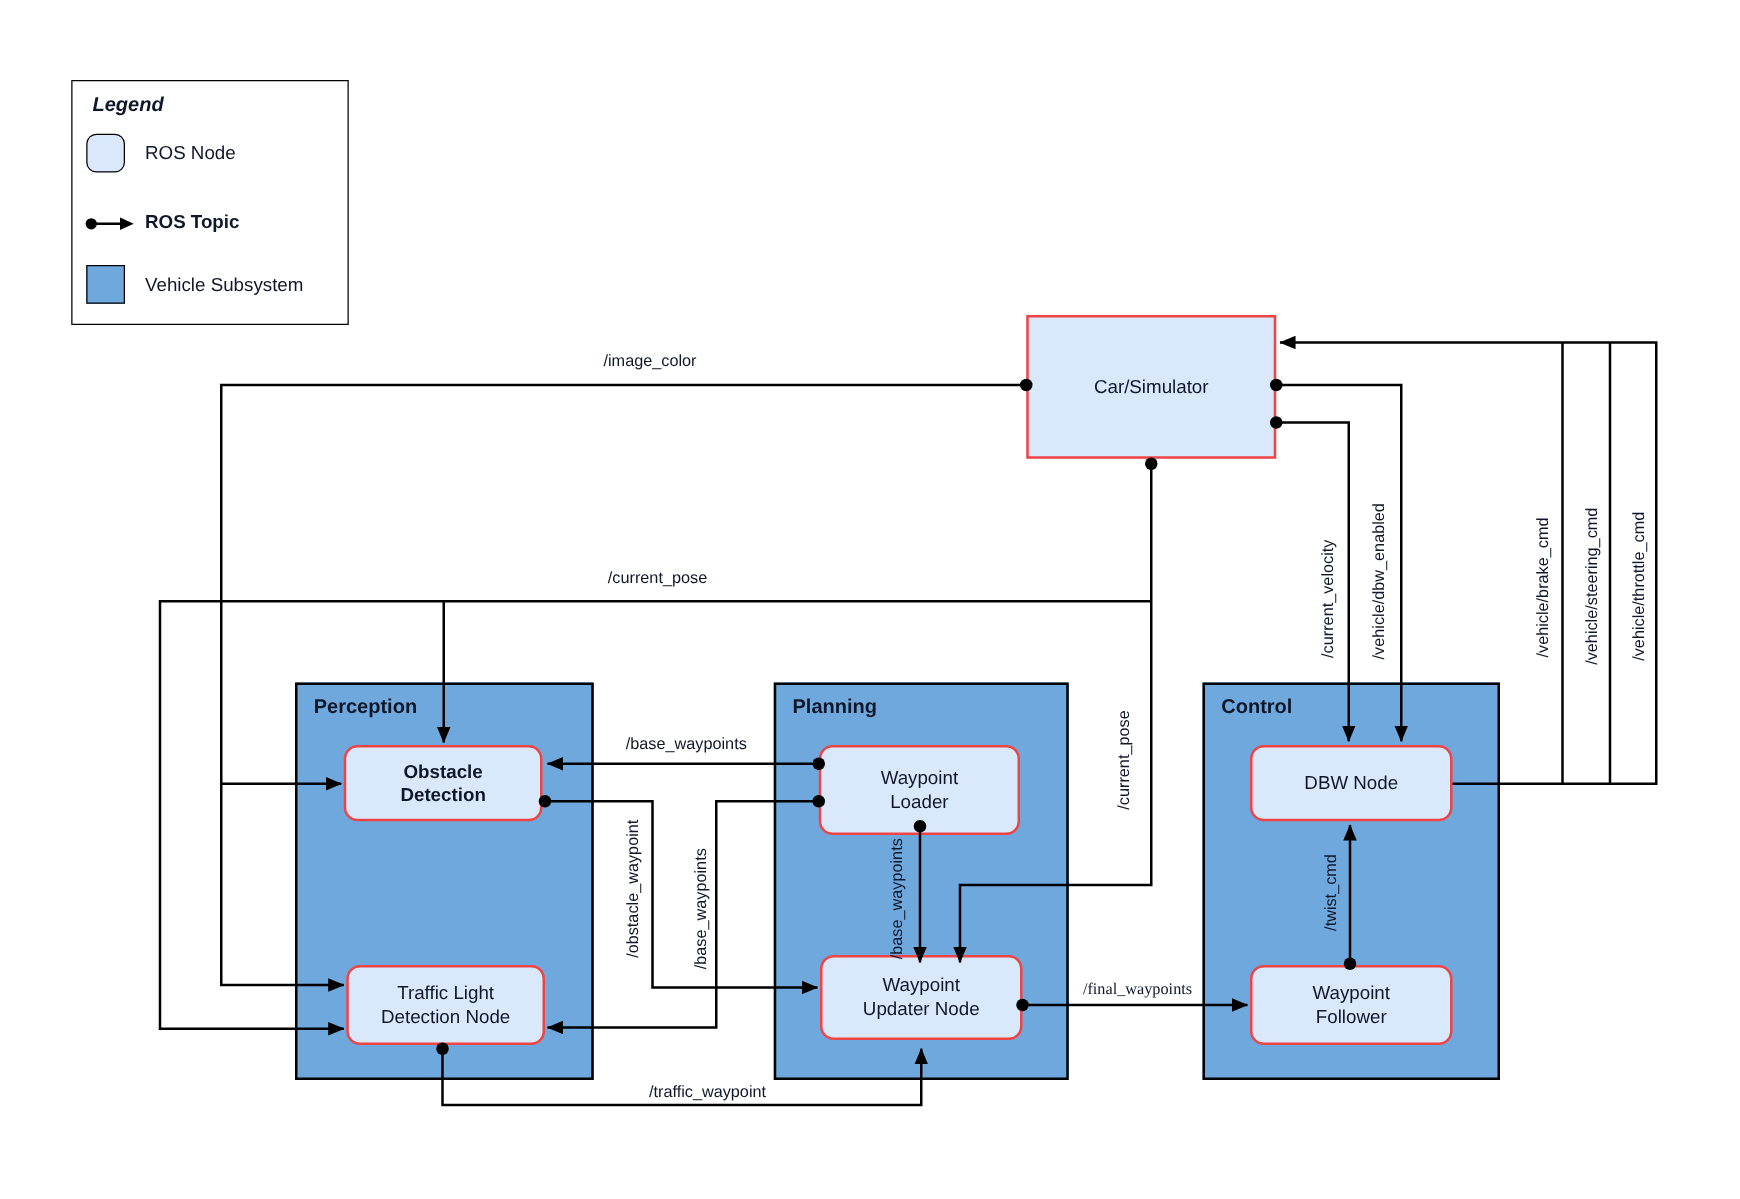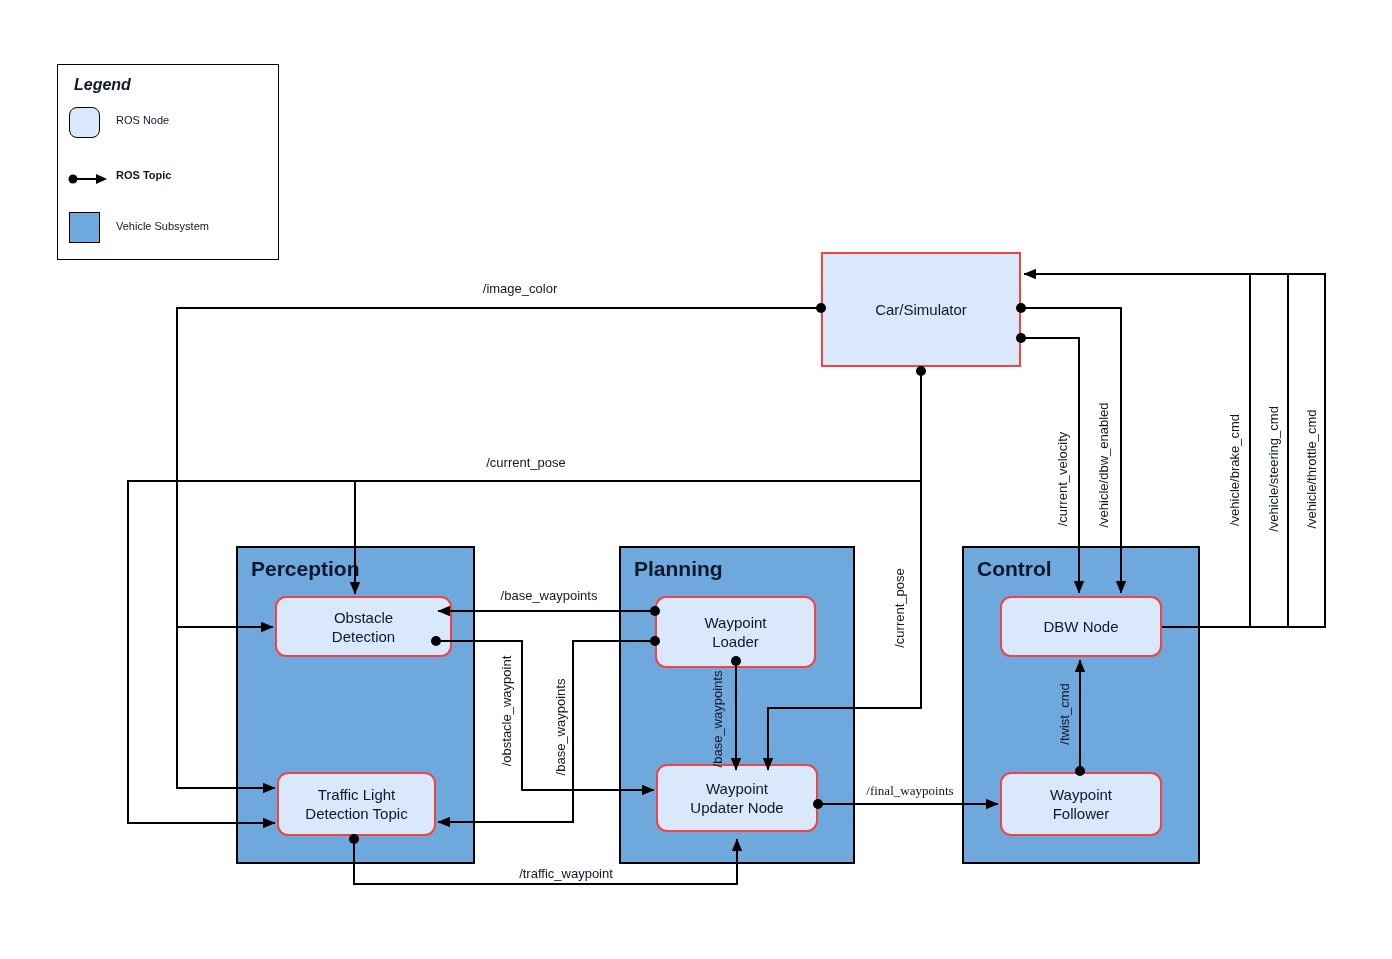--- a/index.html
+++ b/index.html
@@ -17,43 +17,43 @@
   .legend-title { position:absolute; left:16px; top:11px; font-size:16px; font-weight:bold; font-style:italic; }
   .legend-swatch-node {
     position:absolute; left:11px; top:42px; width:31px; height:31px;
     background: var(--node-fill, #dae8fc); border:1.5px solid #000; border-radius:8px; box-sizing:border-box;
   }
   .legend-swatch-subsystem {
     position:absolute; left:11px; top:147px; width:31px; height:31px;
     background: var(--subsystem-fill, #6fa8dc); border:1.5px solid #000; box-sizing:border-box;
   }
   .legend-topic-glyph { position:absolute; left:9px; top:106px; width:40px; height:16px; }
-  .legend-label { position:absolute; left:58px; font-size:11px; white-space:nowrap; }
+  .legend-label { position:absolute; left:58px; font-size:15px; white-space:nowrap; }
   .legend-label.l1 { top:49px; }
   .legend-label.l2 { top:104px;font-weight:bold; }
   .legend-label.l3 { top:155px; }
   
   .subsystem {
     position:absolute; background: var(--subsystem-fill, #6fa8dc);
     border:2px solid #000; box-sizing:border-box; z-index:1;
   }
-  .subsystem-title { position:absolute; left:13px; top:9px; font-size:21px; font-weight:bold; }
+  .subsystem-title { position:absolute; left:13px; top:9px; font-size:16px; font-weight:bold; }
   #perception { left:236px; top:546px; width:239px; height:318px; }
   #planning   { left:619px; top:546px; width:236px; height:318px; }
   #control    { left:962px; top:546px; width:238px; height:318px; }
   
   .node {
     position:absolute; background: var(--node-fill, #dae8fc);
     border:2px solid #ef4444; border-radius:11px; box-sizing:border-box;
     display:flex; align-items:center; justify-content:center;
     font-size:15px; line-height:19px; text-align:center; z-index:2;
   }
   .node .wrap { width:112px; }
   #car-simulator { left:821px; top:252px; width:200px; height:115px; border-radius:0; }
-  #obstacle-detection { left:275px; top:596px; width:177px; height:61px; }
+  #obstacle-detection { left:275px; top:596px; width:159px; height:61px;font-weight:bold; }
   #waypoint-loader    { left:655px; top:596px; width:161px; height:72px; }
   #dbw-node           { left:1000px; top:596px; width:162px; height:61px; }
   #traffic-light      { left:277px; top:772px; width:159px; height:64px; }
   #waypoint-updater   { left:656px; top:764px; width:162px; height:68px; }
   #waypoint-follower  { left:1000px; top:772px; width:162px; height:64px; }
   
   svg.edges { position:absolute; left:0; top:0; z-index:3; pointer-events:none; }
   svg.edges polyline { fill:none; stroke: var(--line, #000000); stroke-width:2; }
   svg.edges circle { fill: var(--line, #000000); }
   
@@ -98,21 +98,21 @@
   <div class="node" id="obstacle-detection">
     <div class="wrap">Obstacle Detection</div>
   </div>
   <div class="node" id="waypoint-loader">
     <div class="wrap">Waypoint Loader</div>
   </div>
   <div class="node" id="dbw-node">
     <div>DBW Node</div>
   </div>
   <div class="node" id="traffic-light">
-    <div class="wrap">Traffic Light Detection Topic</div>
+    <div class="wrap">Traffic Light Detection Node</div>
   </div>
   <div class="node" id="waypoint-updater">
     <div class="wrap">Waypoint Updater Node</div>
   </div>
   <div class="node" id="waypoint-follower">
     <div class="wrap">Waypoint Follower</div>
   </div>
 
   <svg class="edges" width="1392" height="959" viewBox="0 0 1392 959">
     <defs>

